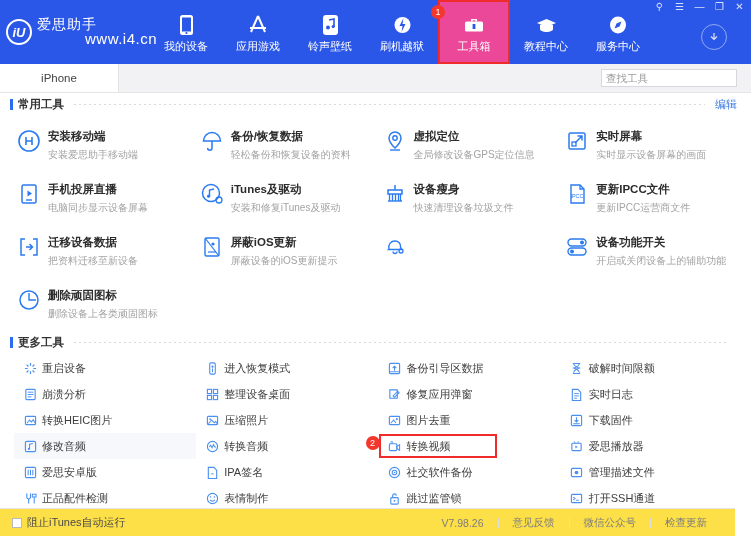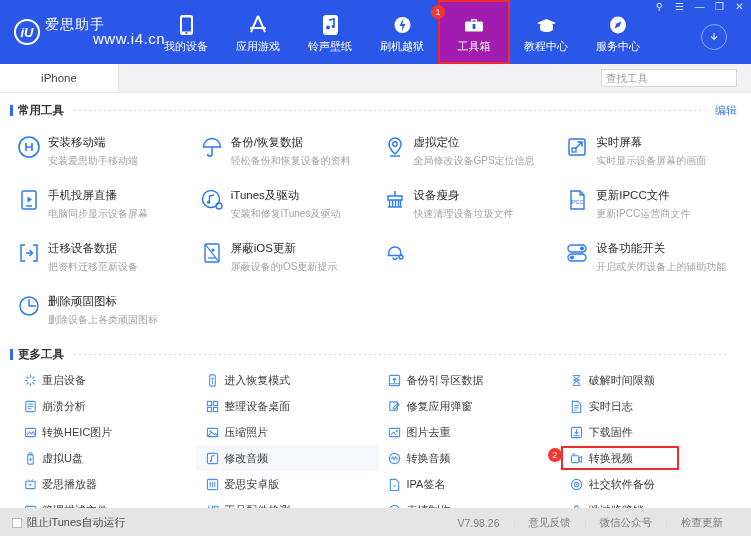--- a/index.html
+++ b/index.html
@@ -25,21 +25,21 @@
     display: flex; align-items: center; gap: 9px;
     font-size: 10px; line-height: 1;
   }
   .win-controls span {
     color: #d7e0fb; cursor: default;
     display: inline-block; width: 11px; text-align: center;
   }
 
   .logo {
     width: 150px; height: 64px;
-    display: flex; align-items: center; padding-left: 14px;
+    display: flex; align-items: center; padding-left: 6px;
   }
   .logo-circle {
     width: 26px; height: 26px; border-radius: 50%;
     border: 2px solid #fff;
     display: flex; align-items: center; justify-content: center;
     font-size: 13px; font-weight: bold; font-style: italic;
     margin-right: 5px; flex: none;
   }
   .logo-text { line-height: 1.05; }
   .logo-name { font-size: 14px; font-weight: normal; letter-spacing: 1px; }
@@ -51,21 +51,21 @@
     width: 72px; height: 64px;
     display: flex; flex-direction: column;
     align-items: center; justify-content: center;
     cursor: pointer;
     font-size: 11px;
   }
   .navitem .nav-ico {
     height: 26px; display: flex; align-items: flex-end; justify-content: center;
     margin-bottom: 3px;
   }
-  .navitem.active { background: #a21caf; text-align: center; }
+  .navitem.active { background: #ec4899; text-align: center; }
   .navitem.selected-box::after {
     content: ""; position: absolute; inset: 0;
     border: 2px solid #ef2b2b;
   }
   .badge-red {
     position: absolute; top: 5px; right: -7px;
     width: 14px; height: 14px; border-radius: 50%;
     background: #f5362b; color: #fff;
     font-size: 9px; line-height: 14px; text-align: center;
     font-family: "Liberation Sans", sans-serif;
@@ -111,21 +111,21 @@
     font-family: Liberation Serif, serif;
     background: transparent;
   }
   .searchbox input::placeholder { color: #9a9a9a; }
 
   
   .section-head {
     display: flex; align-items: center;
     padding: 0 14px 0 10px;
     height: 22px;
-    margin-top: 6px;
+    margin-top: 0;
   }
   .section-bar {
     width: 3px; height: 11px; background: #2b6cf0; margin-right: 5px; flex:none;
   }
   .section-title { font-size: 11.5px; color: #333; font-weight: bold; white-space: nowrap; }
   .section-dash {
     flex: 1; height: 1px; margin: 0 10px;
     background-image: linear-gradient(to right, #d9d9d9 50%, transparent 50%);
     background-size: 5px 1px; background-repeat: repeat-x;
   }
@@ -141,21 +141,21 @@
     display: flex; align-items: flex-start;
     height: 53px; padding-top: 7px;
     cursor: pointer;
   }
   .ctool .cico {
     width: 34px; height: 30px; flex: none;
     display: flex; align-items: center; justify-content: center;
     color: #2b7bf0;
   }
   .ctool-text { padding-left: 2px; }
-  .ctool-name { font-size: 11.5px; color: #2c2c2c; font-weight: normal; line-height: 1.4; }
+  .ctool-name { font-size: 11.5px; color: #2c2c2c; font-weight: bold; line-height: 1.4; }
   .ctool-desc { font-size: 10px; color: #a3a3a3; line-height: 1.6; }
 
   
   .more-grid {
     display: grid;
     grid-template-columns: repeat(4, 1fr);
     padding: 2px 8px 0 14px;
   }
   .mtool {
     position: relative;
@@ -179,26 +179,26 @@
   .mbadge {
     position: absolute; left: -13px; top: 3px;
     width: 14px; height: 14px; border-radius: 50%;
     background: #f5362b; color: #fff;
     font-size: 9px; line-height: 14px; text-align: center;
     z-index: 4;
   }
 
   
   .footer {
-    position: absolute; left: 0; right: 0; bottom: 0;
+    position: absolute; left: 0; right: 16px; bottom: 0;
     height: 28px;
     border-top: 1px solid #e6e6e6;
     display: flex; align-items: center;
     padding: 0 14px 0 12px;
-    background: #e5e5e5;
+    background: #fde047;
   }
   .chk {
     display: flex; align-items: center; gap: 5px;
     font-size: 11px; color: #4a4a4a; cursor: pointer;
   }
   .chk .box {
     width: 10px; height: 10px; border: 1px solid #b9b9bd; background: #fff;
   }
   .footer-right {
     margin-left: auto; display: flex; align-items: center;
@@ -646,30 +646,20 @@
     <span class="mico">
         <svg width="13" height="13" viewBox="0 0 14 14">
           <rect x="1.5" y="1.5" width="11" height="11" rx="1.2" stroke="#4a90f0" stroke-width="1.2" fill="none"></rect>
           <path d="M7 3.5 v5 M5 6.5 L7 8.5 L9 6.5" stroke="#4a90f0" stroke-width="1.2" fill="none"></path>
           <path d="M3.5 10.5 h7" stroke="#4a90f0" stroke-width="1.1"></path>
         </svg>
       </span>
     <span class="mtool-label">下载固件</span>
   </div>
 
-  <div class="mtool">
-    <span class="mico">
-        <svg width="13" height="13" viewBox="0 0 14 14">
-          <rect x="4" y="3" width="6" height="10" rx="1" stroke="#4a90f0" stroke-width="1.2" fill="none"></rect>
-          <rect x="5.5" y="1" width="3" height="2" stroke="#4a90f0" stroke-width="1" fill="none"></rect>
-          <path d="M7 6 v4 M5.5 8 h3" stroke="#4a90f0" stroke-width="1"></path>
-        </svg>
-      </span>
-    <span class="mtool-label">虚拟U盘</span>
-  </div>
 
   <div class="mtool hovered">
     <span class="mico">
         <svg width="13" height="13" viewBox="0 0 14 14">
           <rect x="1.5" y="1.5" width="11" height="11" rx="1.5" stroke="#4a90f0" stroke-width="1.2" fill="none"></rect>
           <path d="M6 9.5 V4.5 L9.5 3.8" stroke="#4a90f0" stroke-width="1.1" fill="none"></path>
           <circle cx="5.3" cy="9.6" r="1.2" fill="#4a90f0"></circle>
         </svg>
       </span>
     <span class="mtool-label">修改音频</span>

